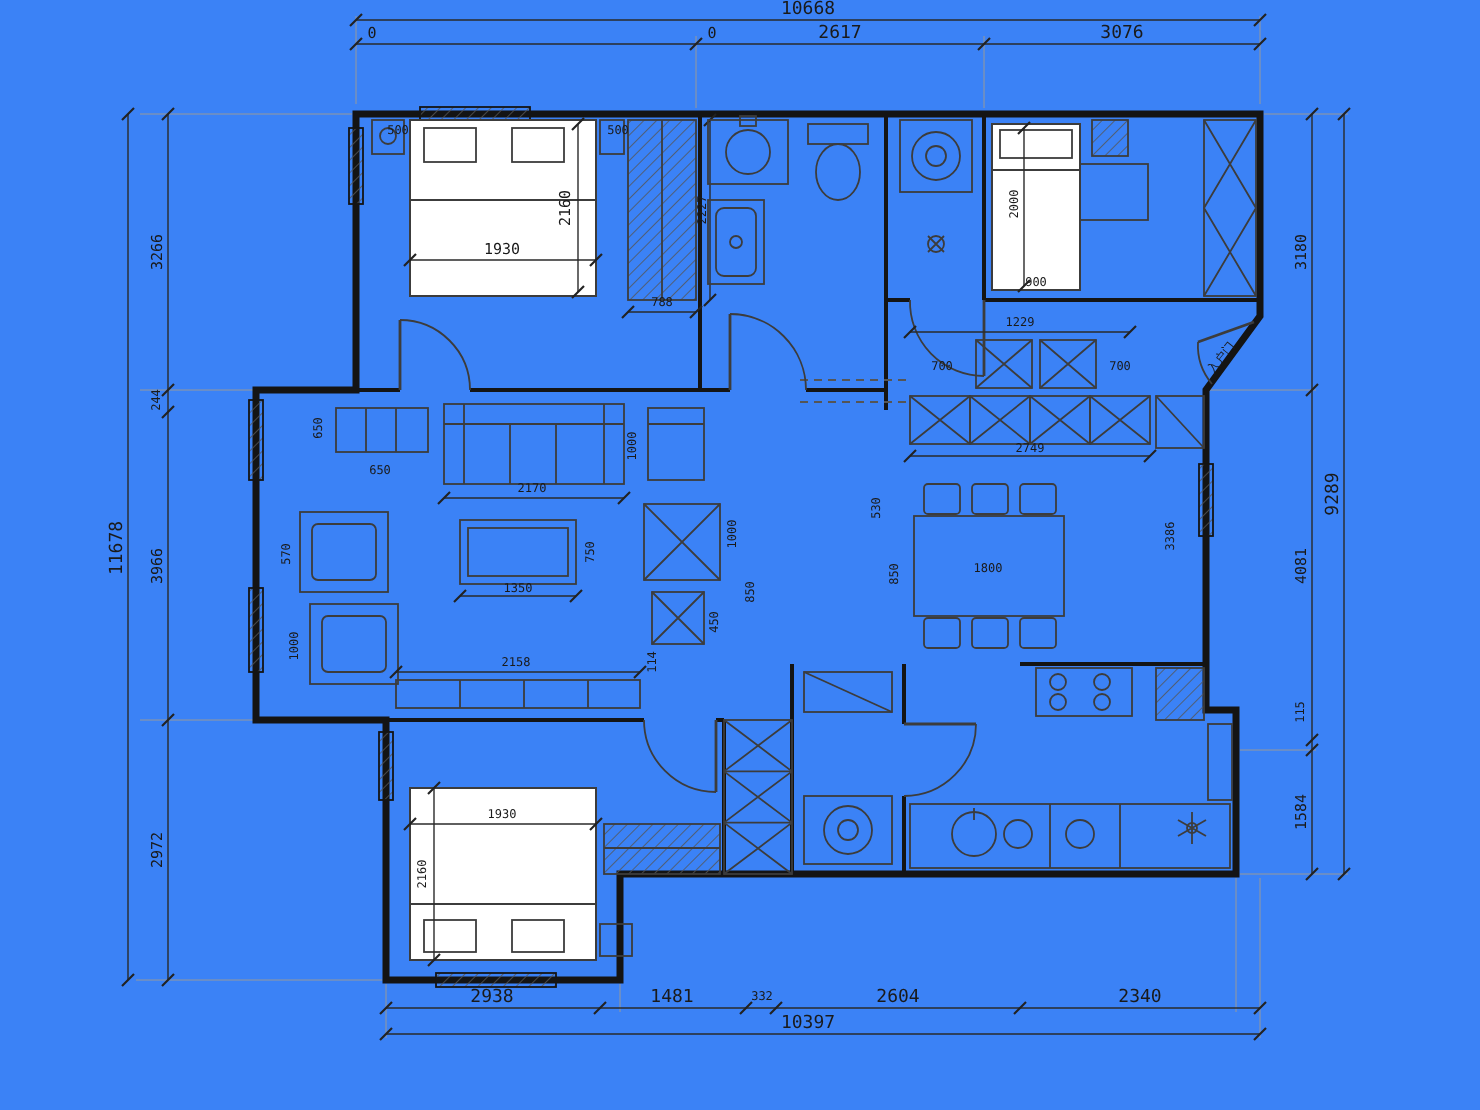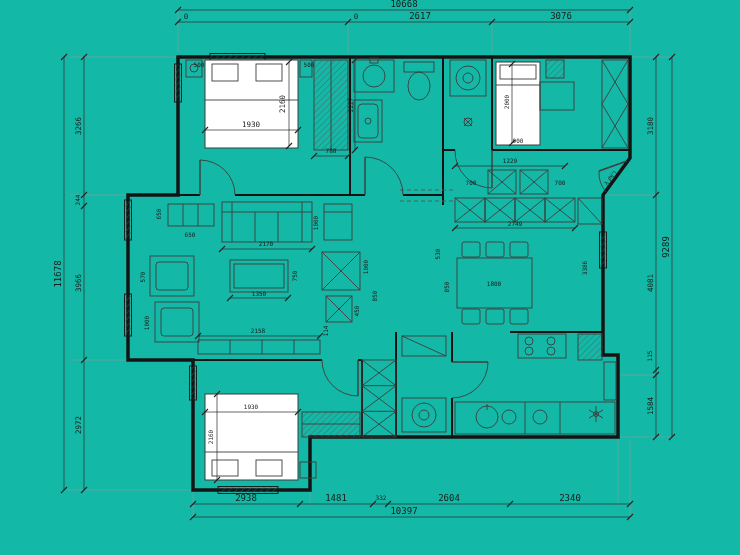--- a/index.html
+++ b/index.html
@@ -1,16 +1,16 @@
 <!DOCTYPE html>
 <html><head>
 <meta charset="utf-8">
 <style>
   html,body{margin:0;padding:0;background:#ffffff;}
-  .canvas{width:740px;height:555px;position:relative;background:#14b8a6;overflow:hidden;
+  .canvas{width:740px;height:555px;position:relative;background:#3b82f6;overflow:hidden;
           font-family:"DejaVu Sans", sans-serif;}
   svg{position:absolute;left:0;top:0;}
   .wall-ext{fill:none;stroke:#141414;stroke-width:3.5;stroke-linejoin:miter;}
   .wall-int{fill:none;stroke:#141414;stroke-width:2;}
   .furn{fill:#ffffff;stroke:#3c3c3c;stroke-width:1;}
   .furn-o{fill:none;stroke:#3c3c3c;stroke-width:0.9;}
   .dimline{stroke:#2a2a2a;stroke-width:0.7;fill:none;}
   .extline{stroke:#999;stroke-width:0.5;fill:none;}
   .tick{stroke:#222;stroke-width:1.1;}
   .dash{stroke:#555;stroke-width:0.9;stroke-dasharray:4 3;fill:none;}

